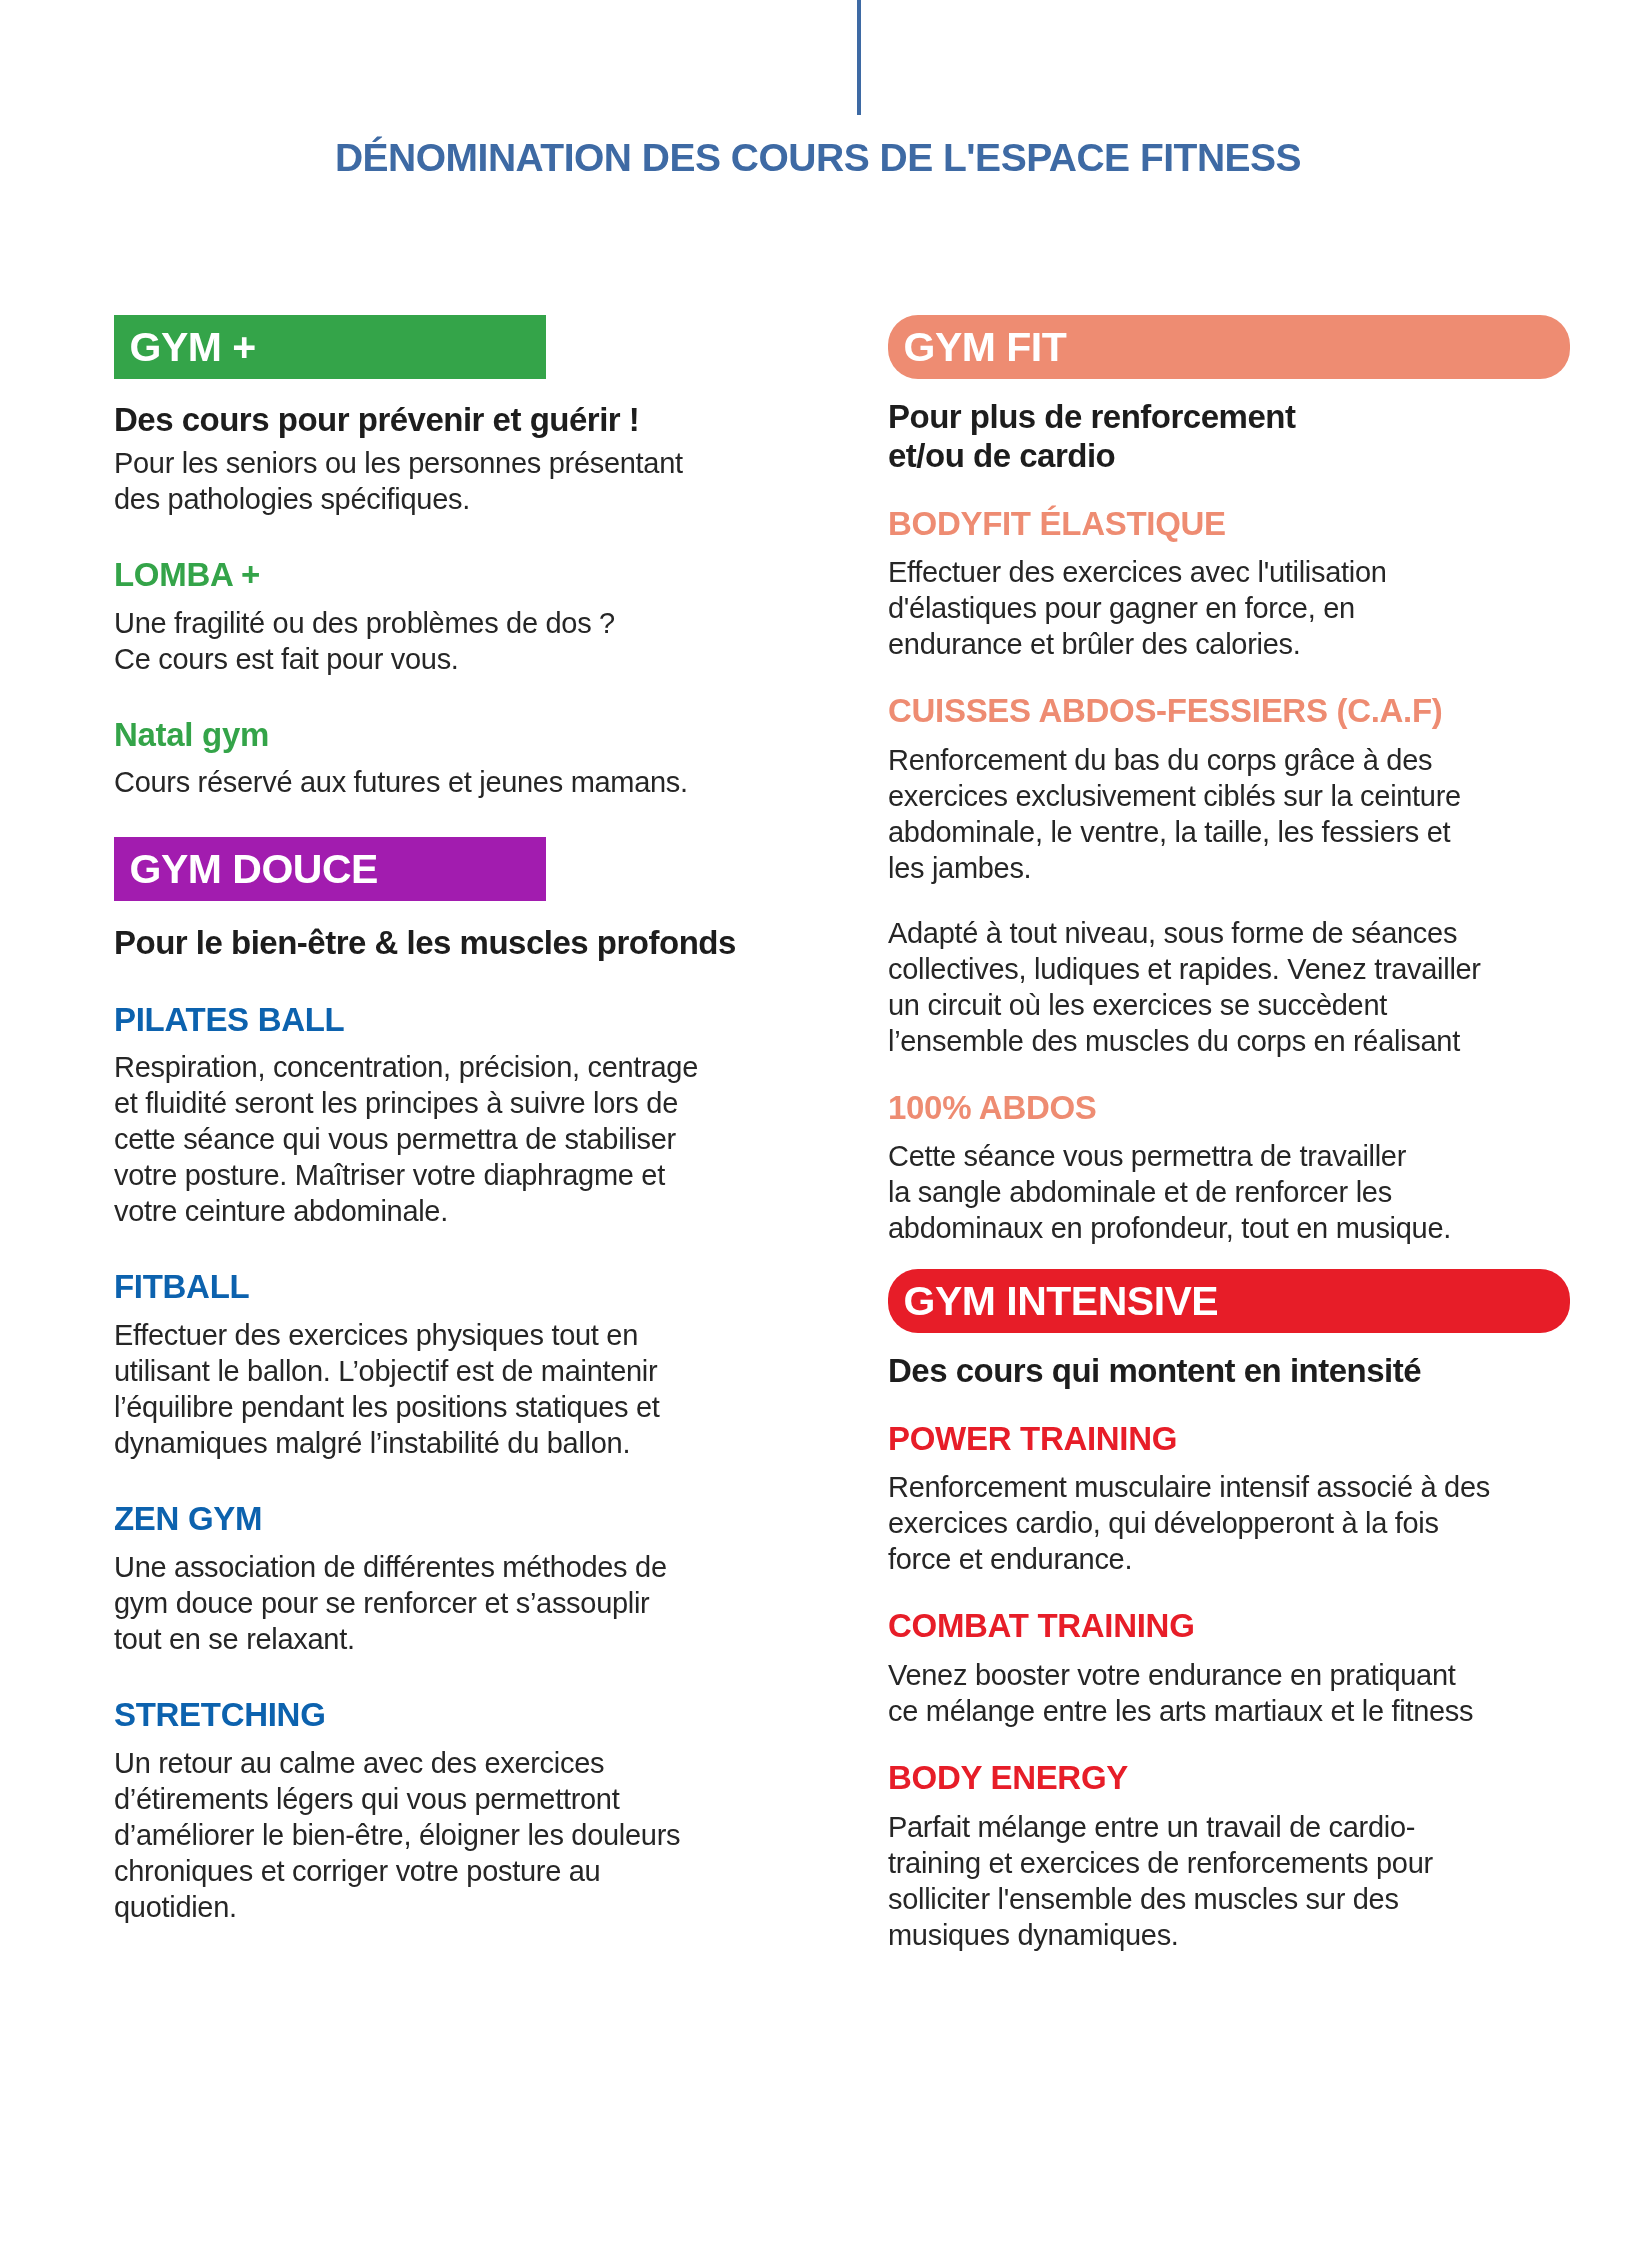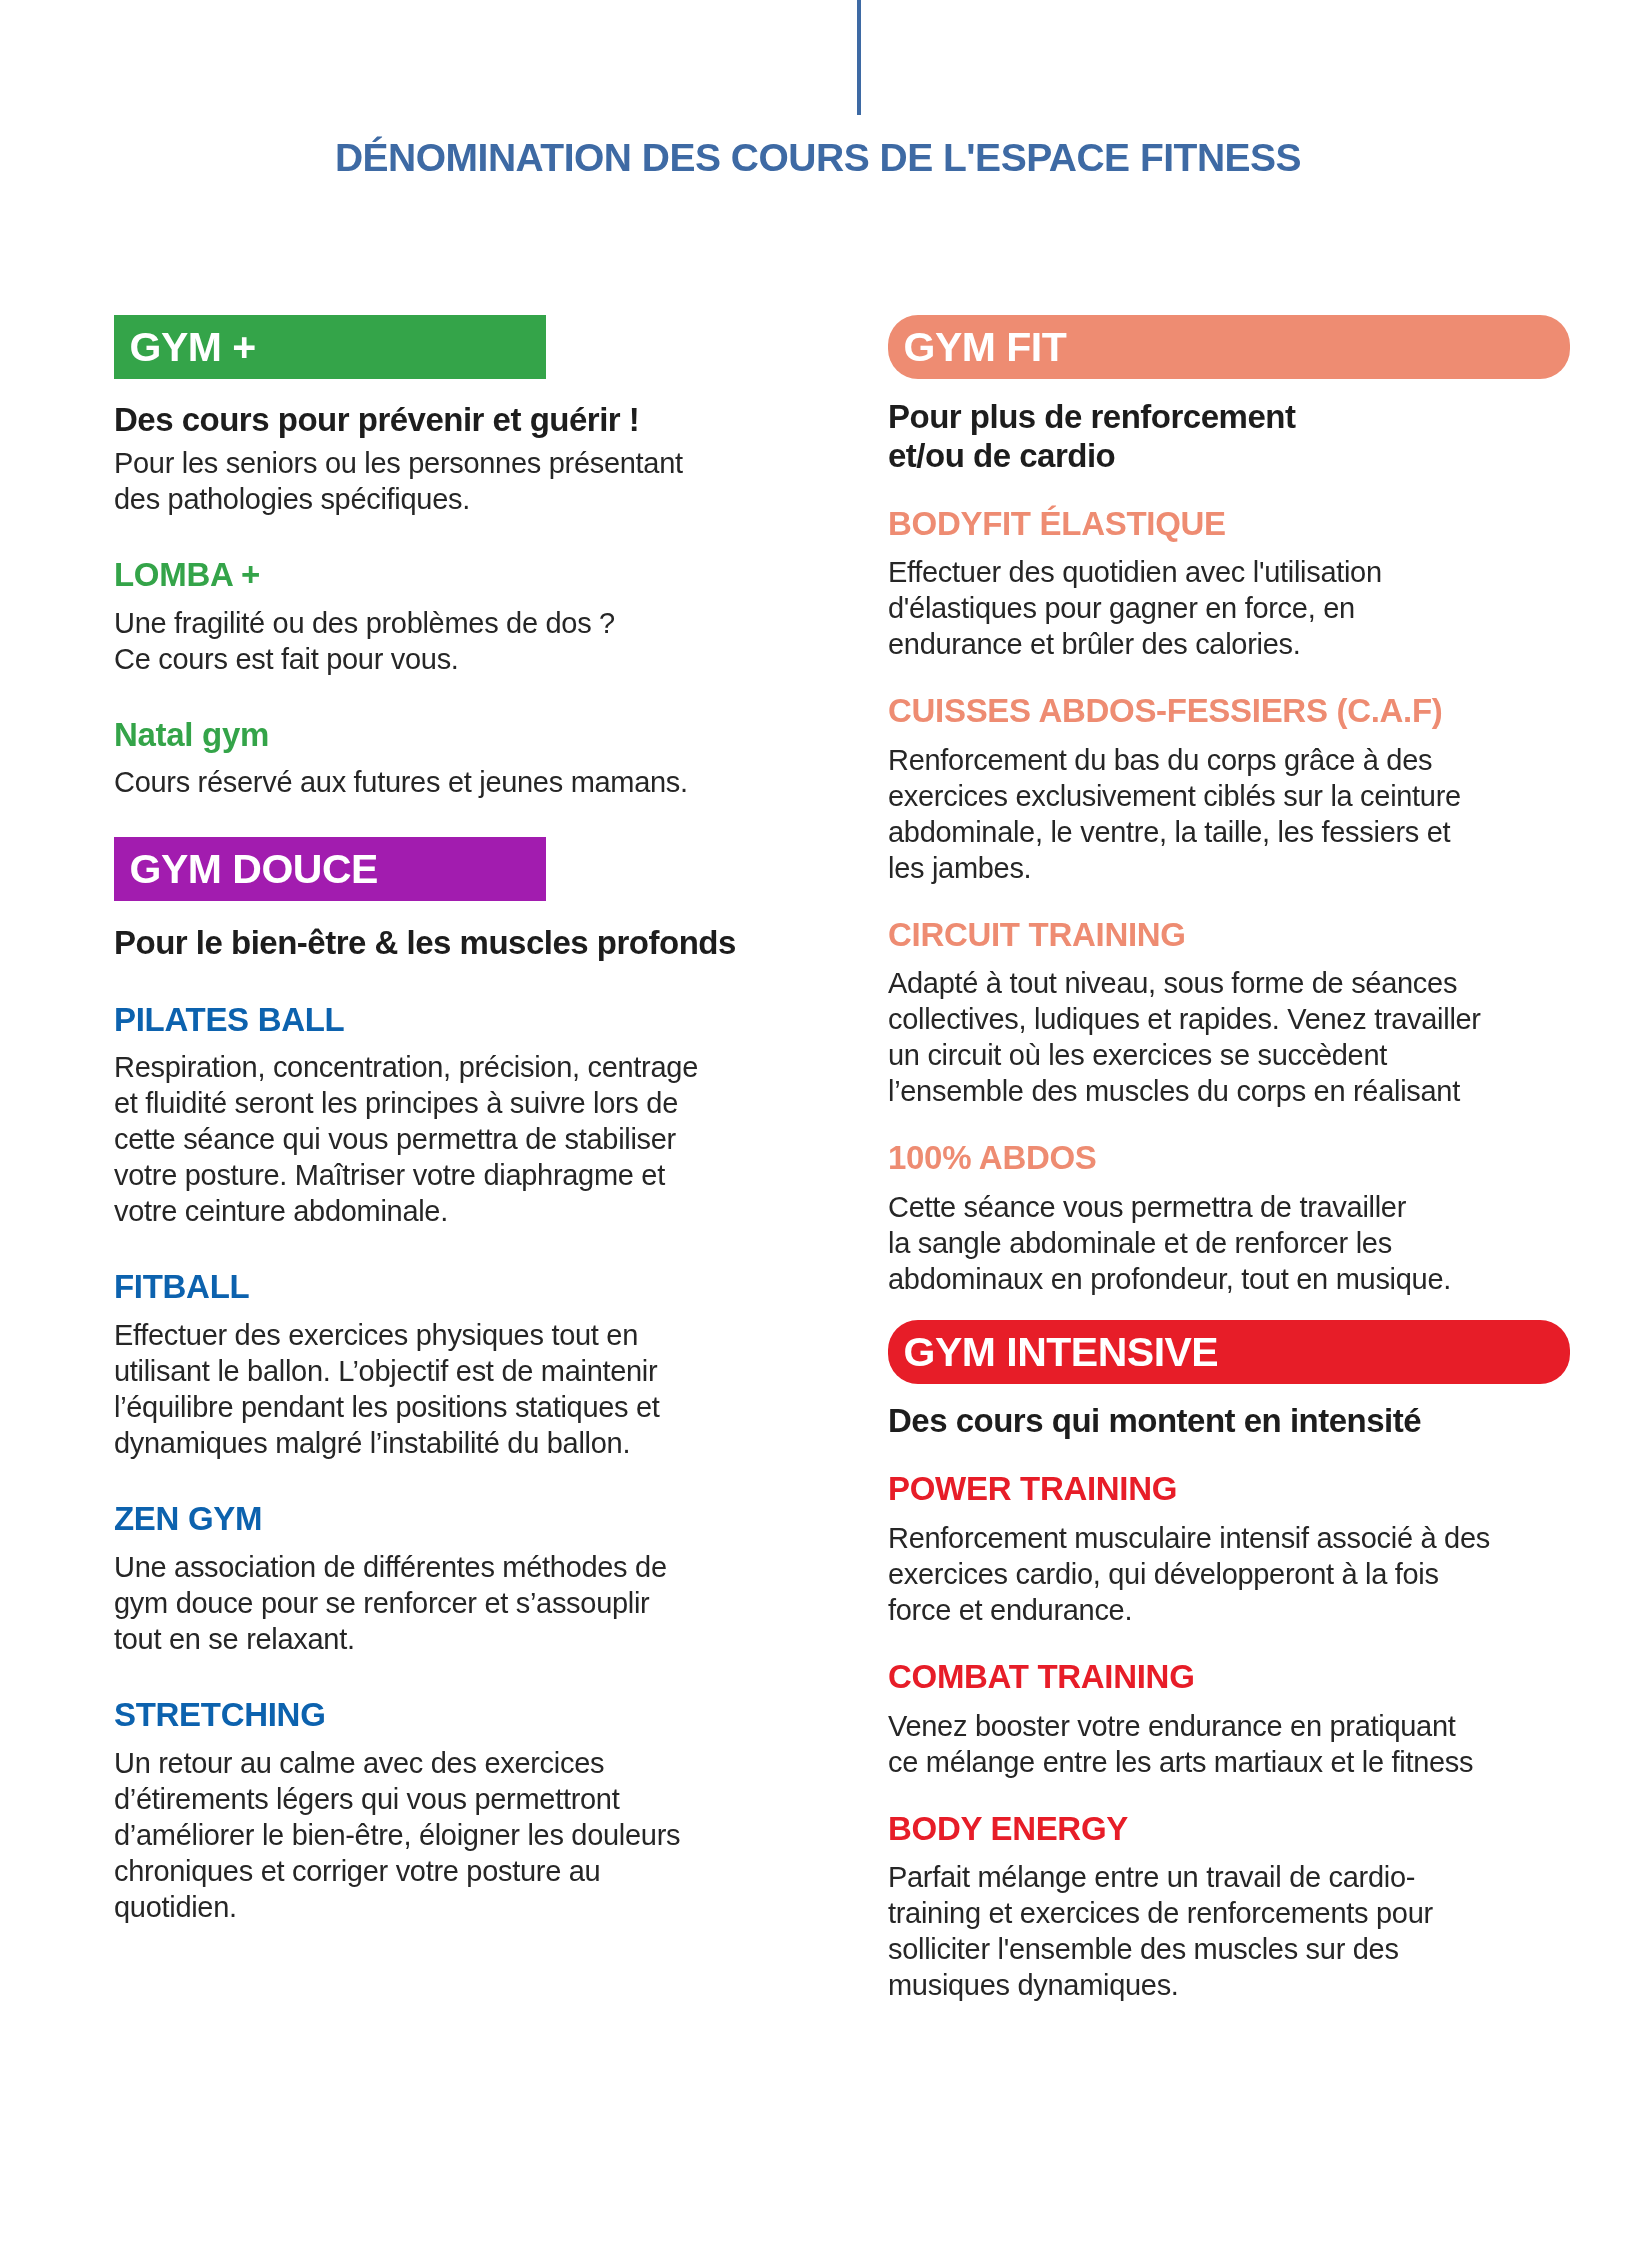--- a/index.html
+++ b/index.html
@@ -134,38 +134,37 @@
     <section>
       <div class="bar bar-salmon">GYM FIT</div>
       <div class="tagline">
           <div>Pour plus de renforcement</div>
           <div>et/ou de cardio</div>
         </div>
 
       <div class="course">
         <div class="cname salmon">BODYFIT ÉLASTIQUE</div>
         <div class="body">
-            <div>Effectuer des quotidien avec l'utilisation</div>
+            <div>Effectuer des exercices avec l'utilisation</div>
             <div>d'élastiques pour gagner en force, en</div>
             <div>endurance et brûler des calories.</div>
           </div>
       </div>
 
       <div class="course">
         <div class="cname salmon">CUISSES ABDOS-FESSIERS (C.A.F)</div>
         <div class="body">
             <div>Renforcement du bas du corps grâce à des</div>
             <div>exercices exclusivement ciblés sur la ceinture</div>
             <div>abdominale, le ventre, la taille, les fessiers et</div>
             <div>les jambes.</div>
           </div>
       </div>
 
       <div class="course">
-        <div class="cname salmon">CIRCUIT TRAINING</div>
         <div class="body">
             <div>Adapté à tout niveau, sous forme de séances</div>
             <div>collectives, ludiques et rapides. Venez travailler</div>
             <div>un circuit où les exercices se succèdent</div>
             <div>l’ensemble des muscles du corps en réalisant</div>
           </div>
       </div>
 
       <div class="course">
         <div class="cname salmon">100% ABDOS</div>

